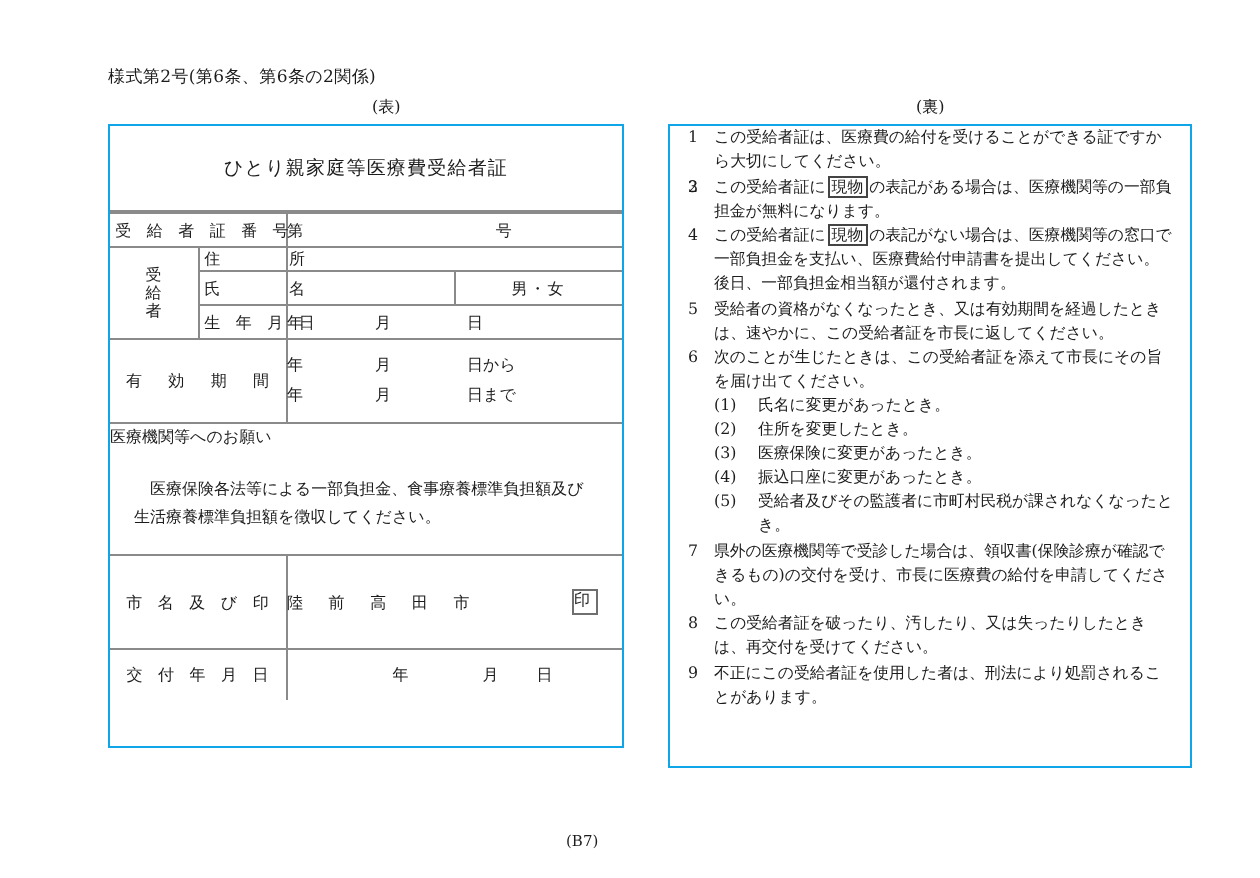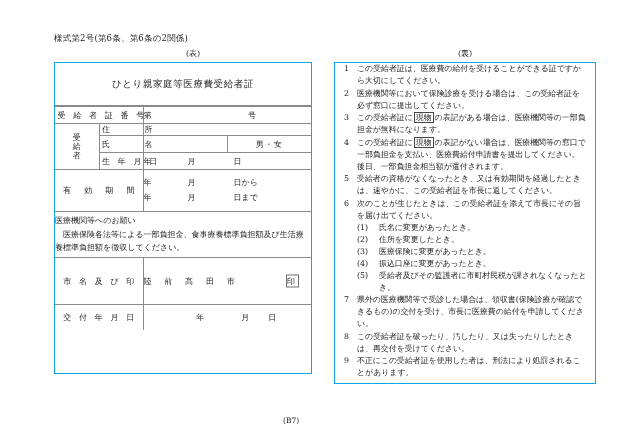--- a/index.html
+++ b/index.html
@@ -138,21 +138,21 @@
     font-size: 8px;
   }
 
   
   .notice-block {
     padding: 5px 7px 6px 7px;
     font-size: 8px;
     line-height: 1.72;
   }
   .notice-block .nb-head { margin: 0; }
-  .notice-block .nb-body { margin: 0; text-indent: 1em; }
+  .notice-block .nb-body { margin: 12px; text-indent: 1em; }
 
   .city-name {
     padding-left: 28px;
     letter-spacing: 4px;
     white-space: nowrap;
     position: relative;
     font-family: Liberation Mono, monospace;
   }
   .seal-box {
     position: absolute;
@@ -305,21 +305,21 @@
         </tr>
       </tbody>
     </table>
   </div>
 
   <div class="b7">(B7)</div>
 
   <div class="panel panel-back">
     <ul class="notes-list" id="notes-list">
         <li><span class="no">1</span><span>この受給者証は、医療費の給付を受けることができる証ですから大切にしてください。</span></li>
-        <li><span class="no">2</span><span>医療機関等において保険診療を受ける場合は、この受給者証を必ず窓口に提出してください。</span></li>
+        <li><span class="no">2</span></li>
         <li><span class="no">3</span><span><span>この受給者証に</span><span class="boxed">現物</span><span>の表記がある場合は、医療機関等の一部負担金が無料になります。</span></span></li>
         <li><span class="no">4</span><span><span>この受給者証に</span><span class="boxed">現物</span><span>の表記がない場合は、医療機関等の窓口で一部負担金を支払い、医療費給付申請書を提出してください。後日、一部負担金相当額が還付されます。</span></span></li>
         <li><span class="no">5</span><span>受給者の資格がなくなったとき、又は有効期間を経過したときは、速やかに、この受給者証を市長に返してください。</span></li>
         <li><span class="no">6</span><span>次のことが生じたときは、この受給者証を添えて市長にその旨を届け出てください。</span><ul class="sub-list">
             <li><span class="no">(1)</span><span>氏名に変更があったとき。</span></li>
             <li><span class="no">(2)</span><span>住所を変更したとき。</span></li>
             <li><span class="no">(3)</span><span>医療保険に変更があったとき。</span></li>
             <li><span class="no">(4)</span><span>振込口座に変更があったとき。</span></li>
             <li><span class="no">(5)</span><span>受給者及びその監護者に市町村民税が課されなくなったとき。</span></li>
           </ul></li>

